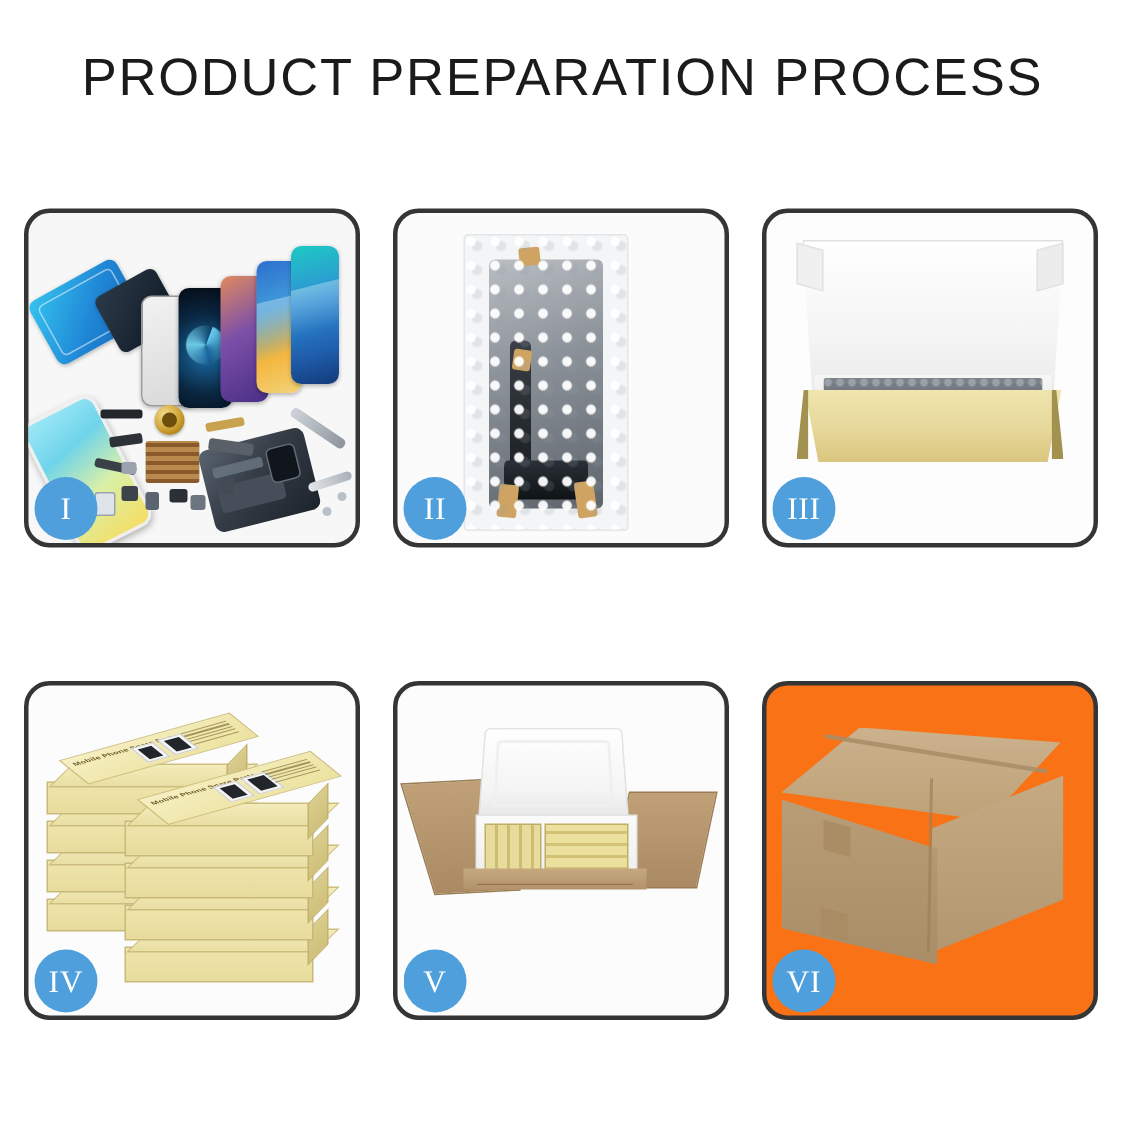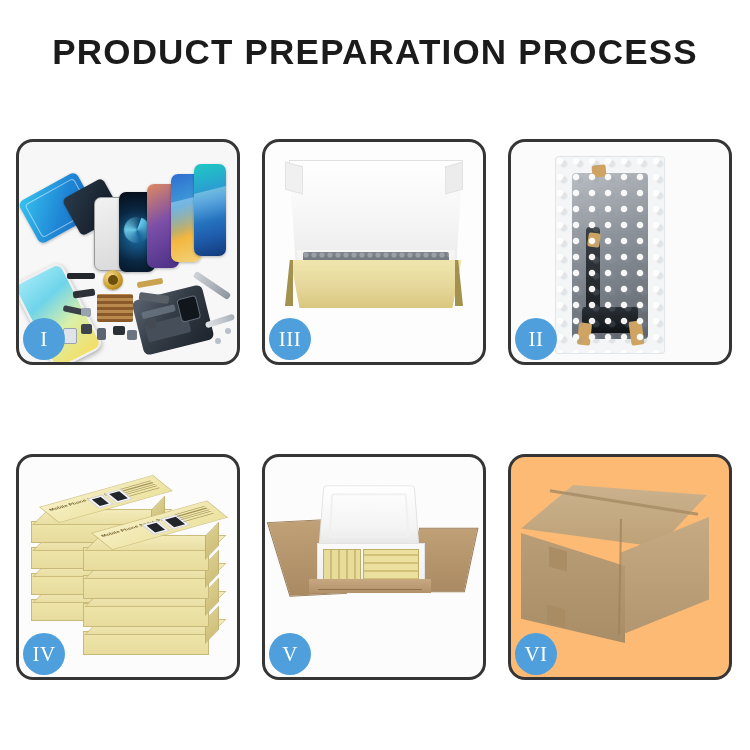--- a/index.html
+++ b/index.html
@@ -6,21 +6,21 @@
     margin: 0; padding: 0;
     width: 750px; height: 750px;
     background: #ffffff;
     font-family: "Liberation Sans", sans-serif;
     overflow: hidden;
   }
   .page { position: relative; width: 750px; height: 750px; background: #fff; }
 
   .header { position: absolute; left: 0; top: 34px; width: 750px; text-align: center; }
   .title {
-    font-size: 35px; font-weight: 700; letter-spacing: 1.2px;
+    font-size: 35px; font-weight: 400; letter-spacing: 1.2px;
     color: #1b1b1b; line-height: 1.05; white-space: nowrap;
   }
   .subtitle {
     margin-top: 10px; font-size: 15.5px; color: #333333;
     letter-spacing: 0.15px; white-space: nowrap;
   }
 
   .grid { position: absolute; left: 16px; top: 139px; width: 718px; }
   .row { display: flex; gap: 22px; }
   .row + .row { margin-top: 89px; }
@@ -244,21 +244,21 @@
     background: repeating-linear-gradient(90deg,#e8dc9c 0 6px,#cdbd72 6px 8px);
     border:1px solid #bfae66;
   }
   .ybox-row {
     position:absolute; left:98px; top:92px; width:54px; height:36px;
     background: repeating-linear-gradient(0deg,#ece09f 0 6px,#d2c276 6px 8px);
     border:1px solid #bfae66;
   }
 
   
-  .p6 { background: #fdba74; }
+  .p6 { background: #f97316; }
   .vi-top {
     position:absolute; left:10px; top:28px; width:186px; height:62px;
     background: linear-gradient(180deg,#cbb28d,#bda177);
     clip-path: polygon(28% 0%, 100% 16%, 74% 100%, 0% 70%);
   }
   .vi-front {
     position:absolute; left:10px; top:76px; width:104px; height:110px;
     background: linear-gradient(180deg,#b99d76,#a98d66);
     clip-path: polygon(0% 0%, 100% 30%, 100% 100%, 0% 78%);
   }
@@ -319,51 +319,51 @@
           <div class="chip c6"></div>
           <div class="chip c7"></div>
           <div class="tool"></div>
           <div class="tool2"></div>
           <div class="screwdot" style="left:196px; top:196px;"></div>
           <div class="screwdot" style="left:206px; top:186px;"></div>
         </div>
         <div class="badge">I</div>
       </div>
 
-      <div class="panel p3">
-        <div class="stage">
-          <div class="lid"></div>
-          <div class="lid-tab-l"></div>
-          <div class="lid-tab-r"></div>
-          <div class="box3-inner"></div>
-          <div class="box3-fill"></div>
-          <div class="box3-body"></div>
-          <div class="box3-edge-l"></div>
-          <div class="box3-edge-r"></div>
-        </div>
-        <div class="badge">III</div>
-      </div>
-
       <div class="panel p2">
         <div class="stage">
           <div class="bubble-pack">
             <div class="inner-dark"></div>
             <div class="cable"></div>
             <div class="cable2"></div>
             <div class="tape tape1"></div>
             <div class="tape tape2"></div>
             <div class="tape tape3"></div>
             <div class="tape tape4"></div>
             <div class="bubbles2"></div>
             <div class="bubbles"></div>
           </div>
         </div>
         <div class="badge">II</div>
       </div>
 
+      <div class="panel p3">
+        <div class="stage">
+          <div class="lid"></div>
+          <div class="lid-tab-l"></div>
+          <div class="lid-tab-r"></div>
+          <div class="box3-inner"></div>
+          <div class="box3-fill"></div>
+          <div class="box3-body"></div>
+          <div class="box3-edge-l"></div>
+          <div class="box3-edge-r"></div>
+        </div>
+        <div class="badge">III</div>
+      </div>
+
     </div>
 
     <div class="row">
 
       <div class="panel p4">
         <div class="stage">
           <div class="stack">
 
             <div class="sbox" style="left:4px; top:118px; width:122px; height:20px;">
               <div class="top"></div>

